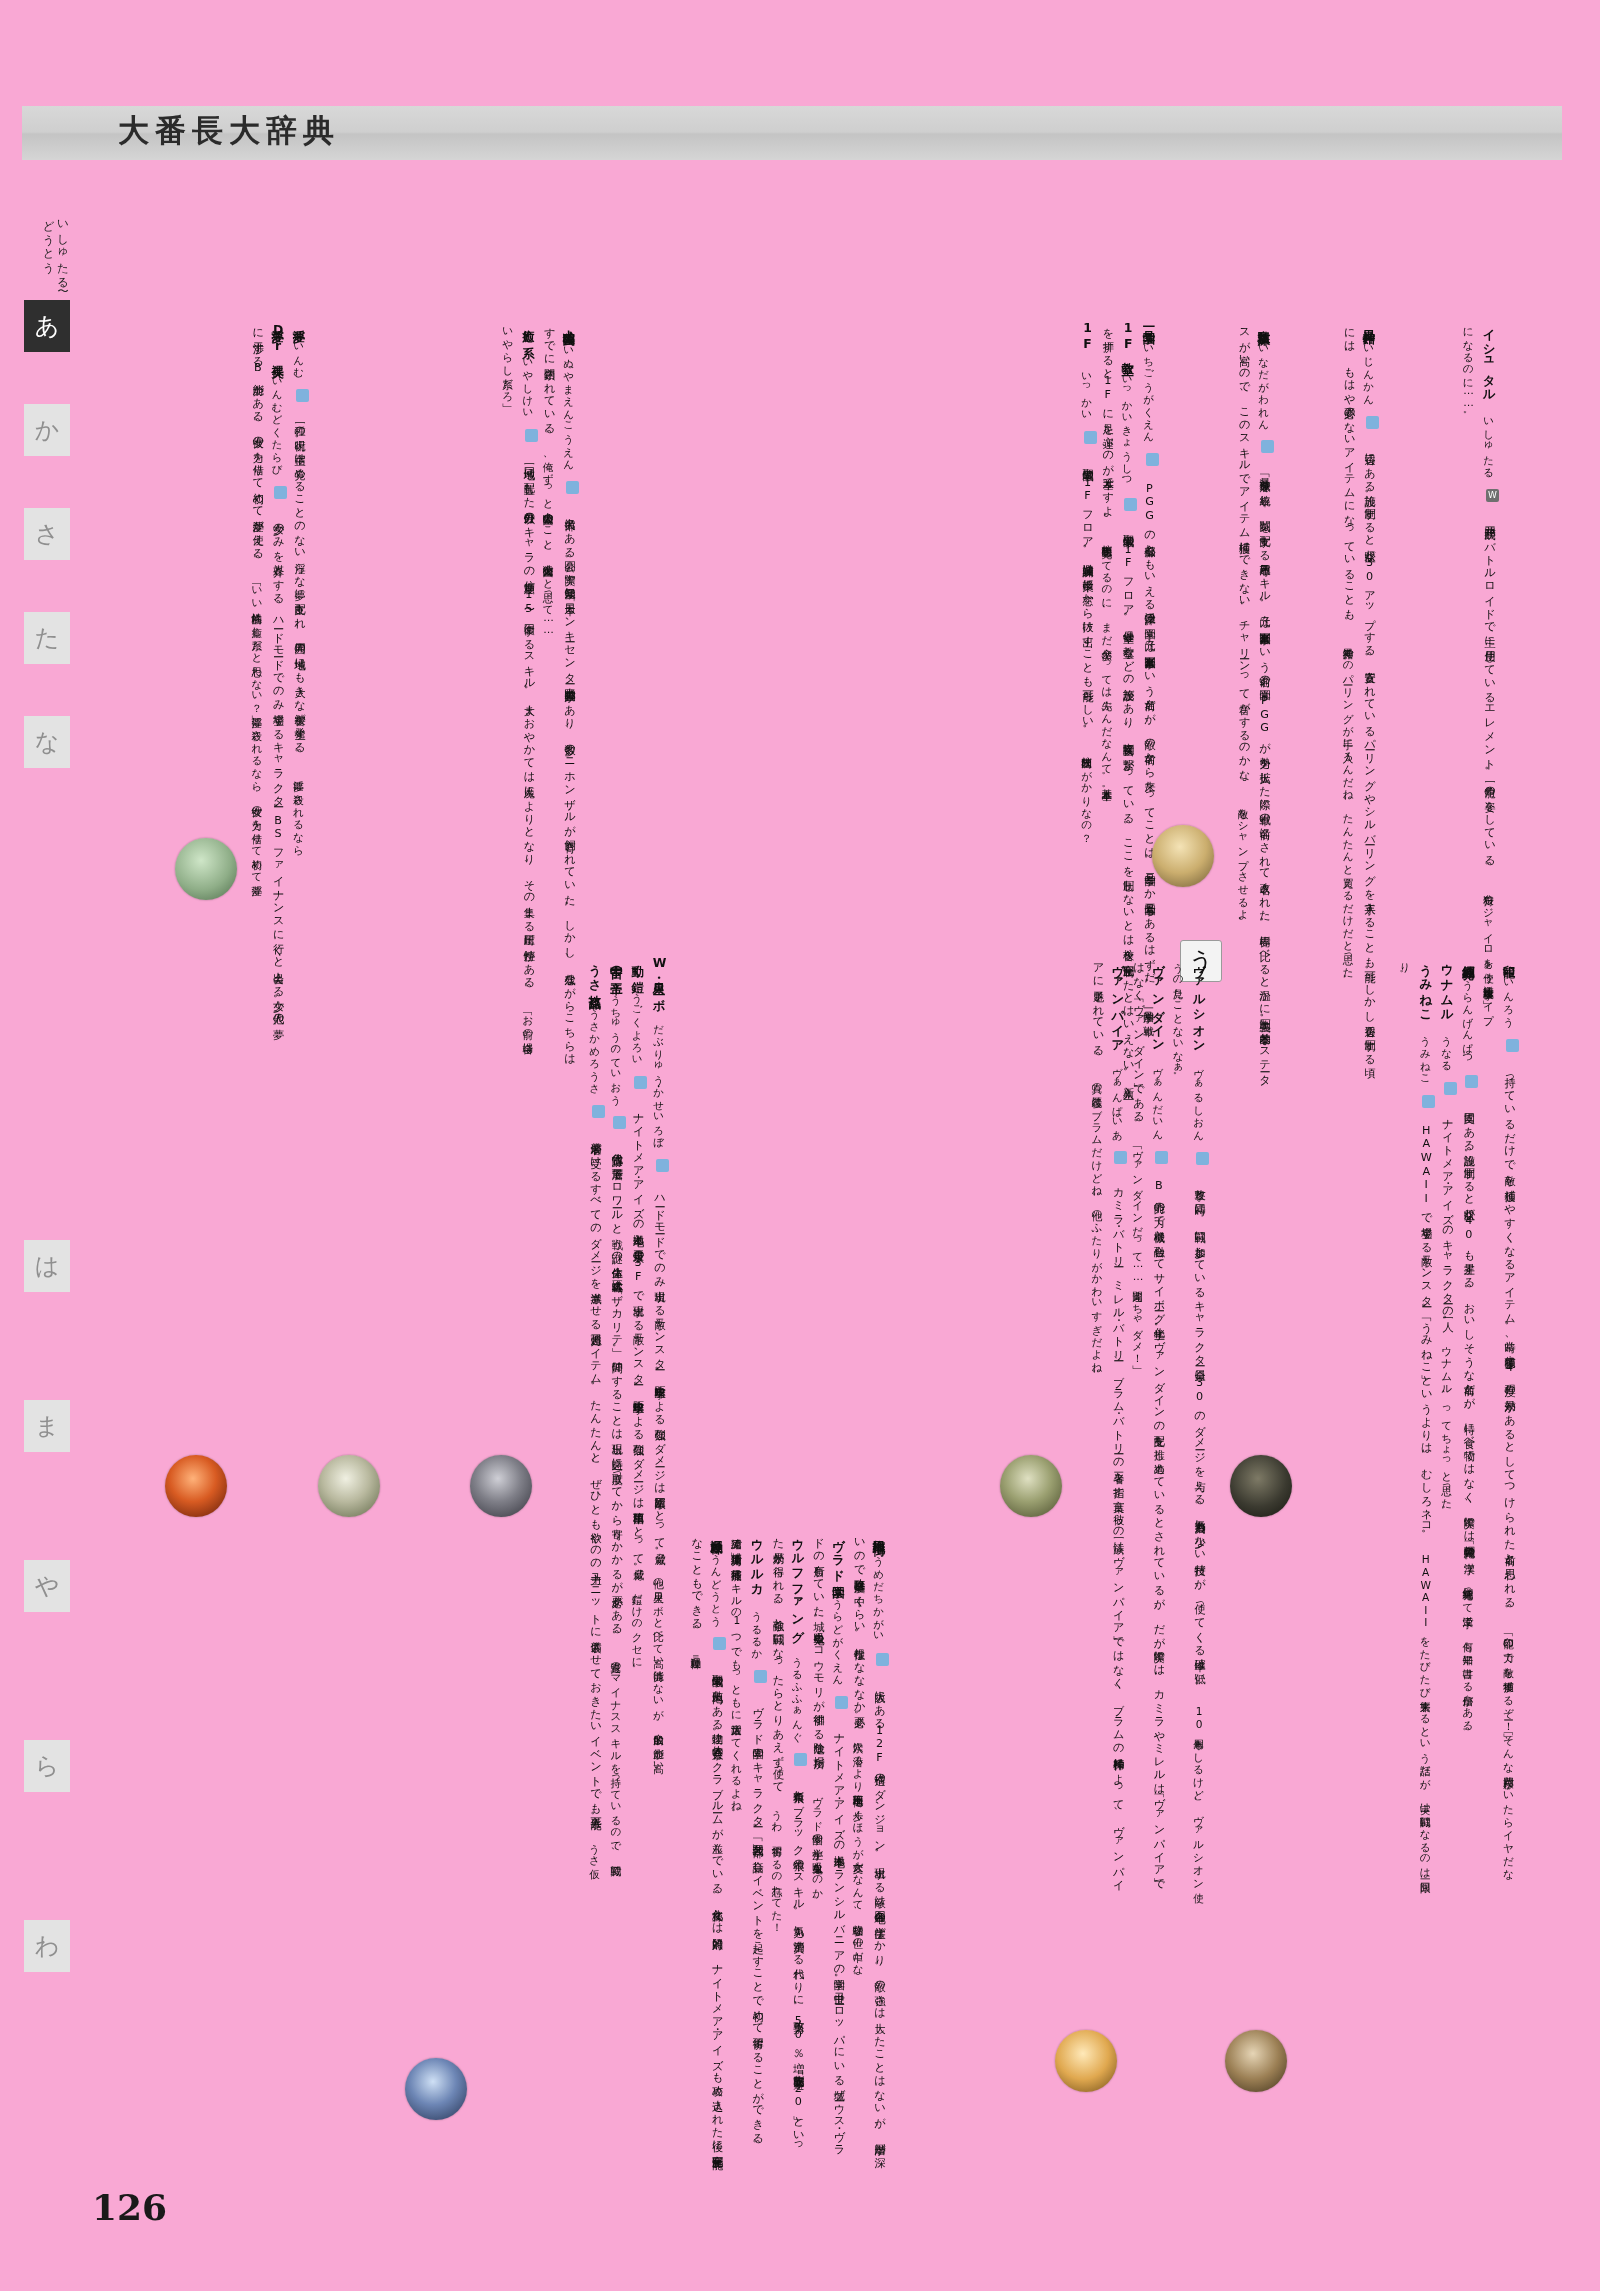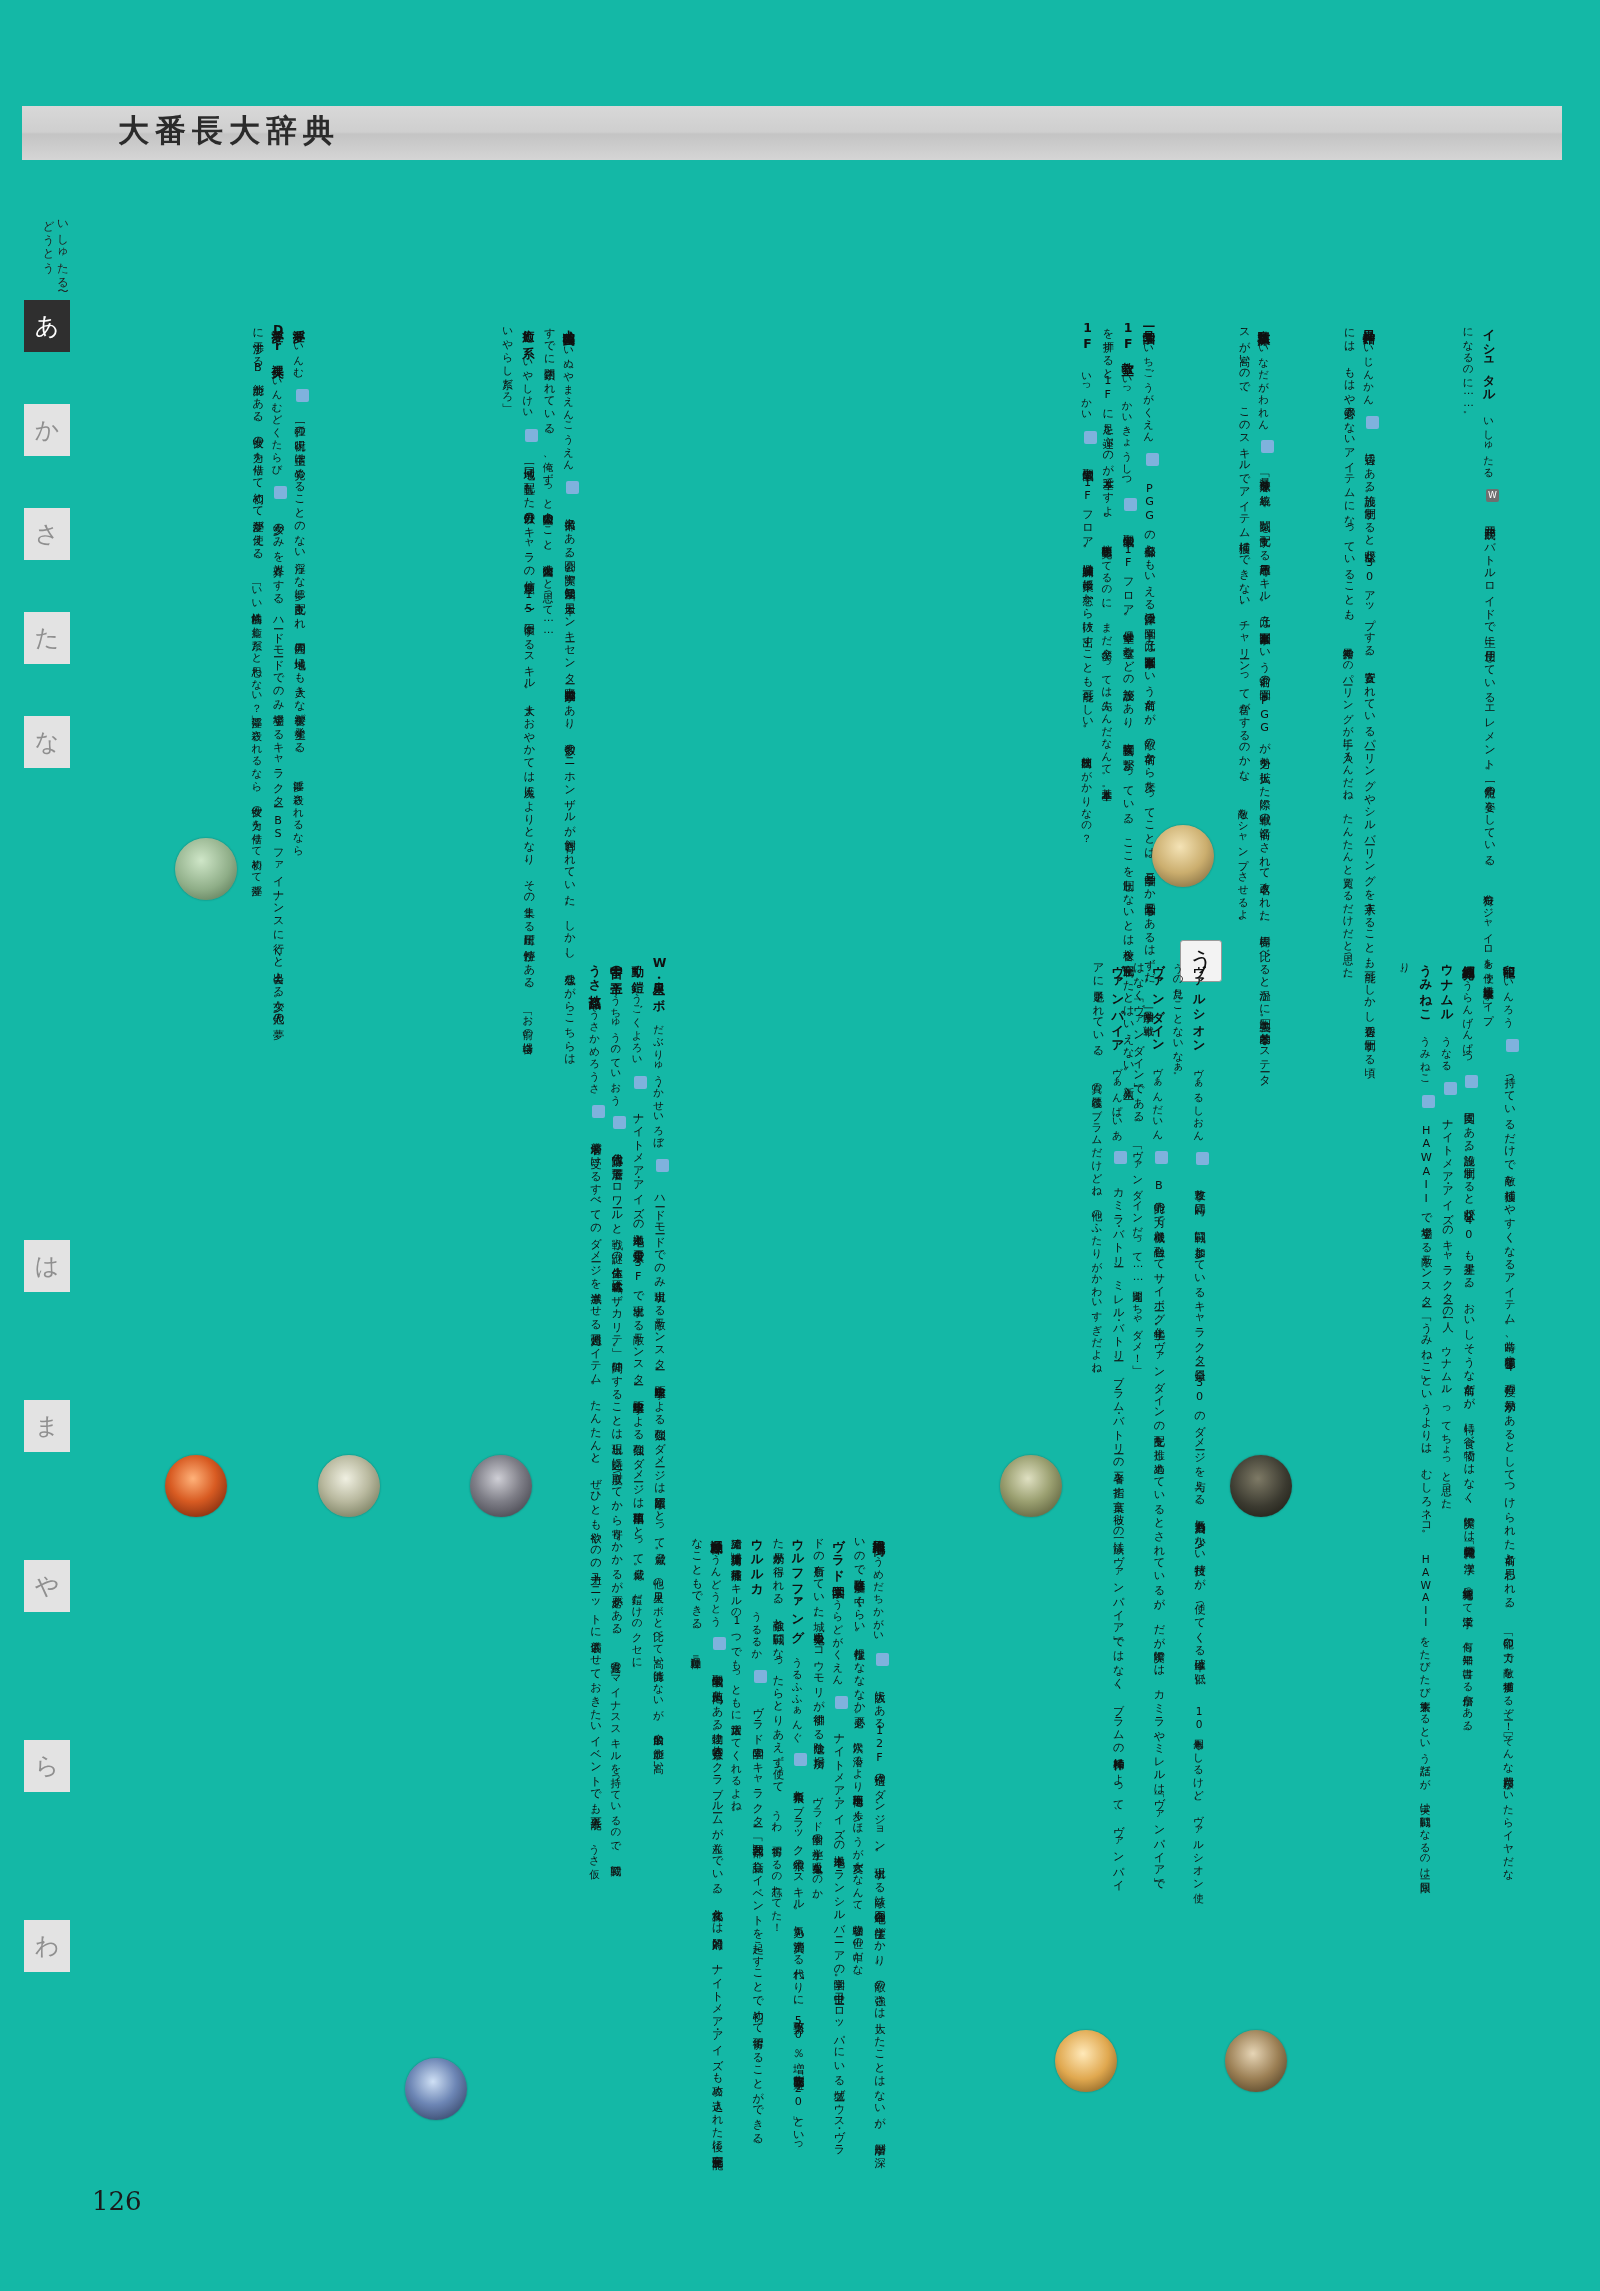--- a/index.html
+++ b/index.html
@@ -6,21 +6,21 @@
   body{
     width:1600px;height:2291px;
     background:#ffffff;
     font-family:"DejaVu Sans","Liberation Sans",sans-serif;
     position:relative;
     overflow:hidden;
     color:#111;
   }
   .page{
     position:absolute;inset:0;
-    background:#14b8a6;
+    background:#f9a8d4;
   }
   
   .header-bar{
     position:absolute;left:22px;top:106px;width:1540px;height:54px;
     background:linear-gradient(to bottom,#d8d8d8 0%,#cfcfcf 48%,#c4c4c4 52%,#d5d5d5 100%);
   }
   .header-title{
     position:absolute;left:118px;top:110px;
     font-size:31px;font-weight:bold;letter-spacing:6px;
     color:#2b2b2b;
@@ -39,21 +39,21 @@
     position:absolute;left:24px;width:46px;height:52px;
     display:flex;align-items:center;justify-content:center;
     font-size:24px;
     font-family:"DejaVu Serif","Liberation Serif",serif;
   }
   .tab.active{background:#2f2f2f;color:#fff;}
   .tab.inactive{background:#e3e3e3;color:#8f8f8f;}
   
   .page-number{
     position:absolute;left:92px;top:2186px;
-    font-size:26px;font-weight:normal;color:#1a1a1a;
+    font-size:36px;font-weight:bold;color:#1a1a1a;
     font-family:"DejaVu Serif","Liberation Serif",serif;
   }
   
   .vcol{
     position:absolute;
     writing-mode:vertical-rl;
     text-orientation:upright;
     font-size:11.2px;
     line-height:1.72;
     letter-spacing:0.6px;

